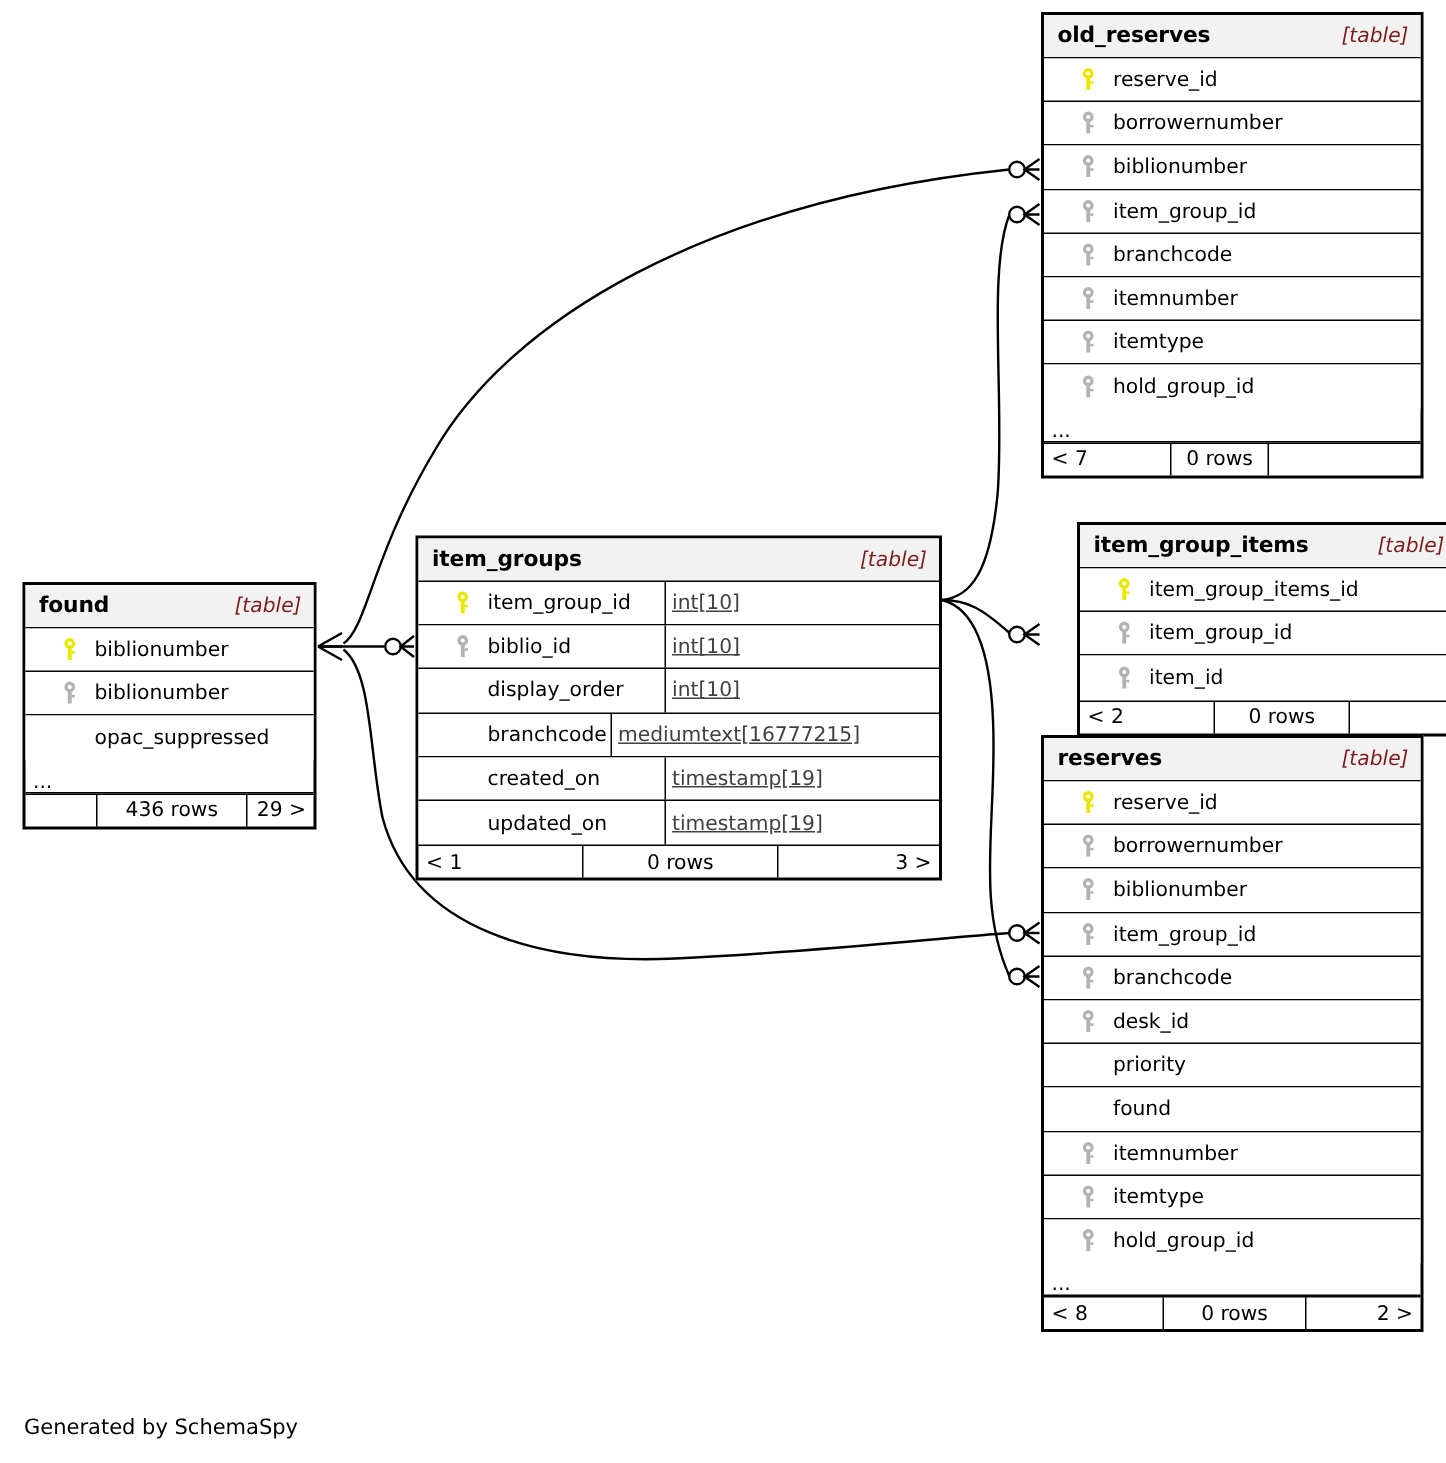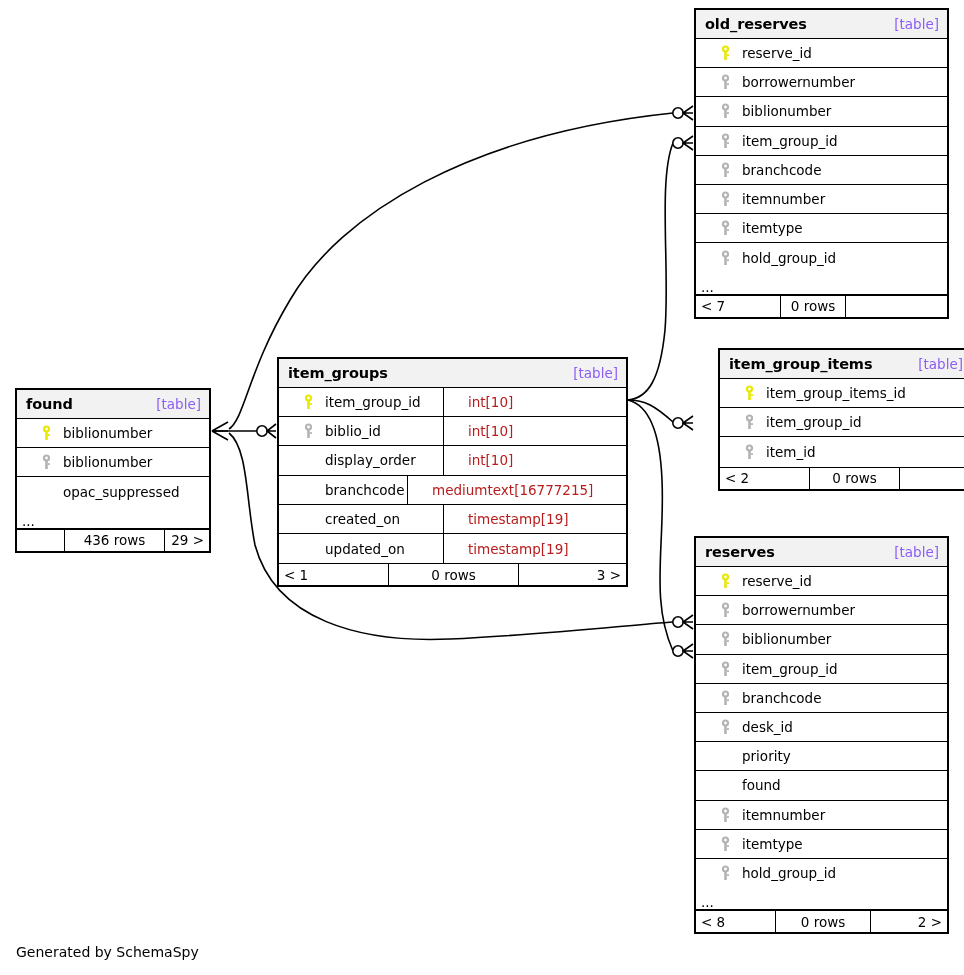--- a/index.html
+++ b/index.html
@@ -48,21 +48,22 @@
     gap: 16px;
   }
   .tbl-title {
     font-weight: bold;
     font-size: 14.5px;
     color: #000000;
     letter-spacing: -0.1px;
   }
   .tbl-type {
     font-size: 13.5px;
-    color: #8b5cf6;
+    color: #7f1d1d;
+    font-style: italic;
   }
   .tbl-rows {
     display: block;
   }
   .col-row {
     display: flex;
     align-items: center;
     height: 29.2px;
     box-sizing: border-box;
     border-bottom: 1px solid #000000;
@@ -75,27 +76,28 @@
     flex: 1 1 auto;
     padding-left: 24px;
     font-size: 13.5px;
     color: #000000;
     white-space: nowrap;
     overflow: hidden;
   }
   .col-type {
     box-sizing: border-box;
     border-left: 1px solid #000000;
-    padding-left: 24px;
+    padding-left: 4px;
     font-size: 13.5px;
-    color: #b91c1c;
+    color: #404040;
     height: 100%;
     display: flex;
     align-items: center;
     white-space: nowrap;
+    text-decoration: underline;
   }
   .keyslot {
     width: 22px;
     min-width: 22px;
     display: inline-flex;
     align-items: center;
     justify-content: flex-start;
   }
   .key-ico { display: block; }
   .ellipsis-row {
@@ -346,21 +348,21 @@
               <span>item_id</span>
             </span>
           </div>
         </div>
         <div class="footer-row">
           <span class="footer-cell fc-left" style="width:90px">&lt; 2</span>
           <span class="footer-cell fc-mid" style="width:90px">0 rows</span>
           <span class="footer-cell fc-right" style="width:71px"></span>
         </div>
       </div>
-      <div class="table-box" style="left: 694px; top: 536px; width: 255px;">
+      <div class="table-box" style="left: 694px; top: 490px; width: 255px;">
         <div class="tbl-header">
           <span class="tbl-title">reserves</span>
           <span class="tbl-type">[table]</span>
         </div>
         <div class="tbl-rows">
           <div class="col-row">
             <span class="col-name">
               <span class="keyslot">
                 <svg class="key-ico" width="11" height="16" viewBox="0 0 11 16">
                   <circle cx="5.5" cy="4" r="3.6" fill="#e8e800"></circle>

